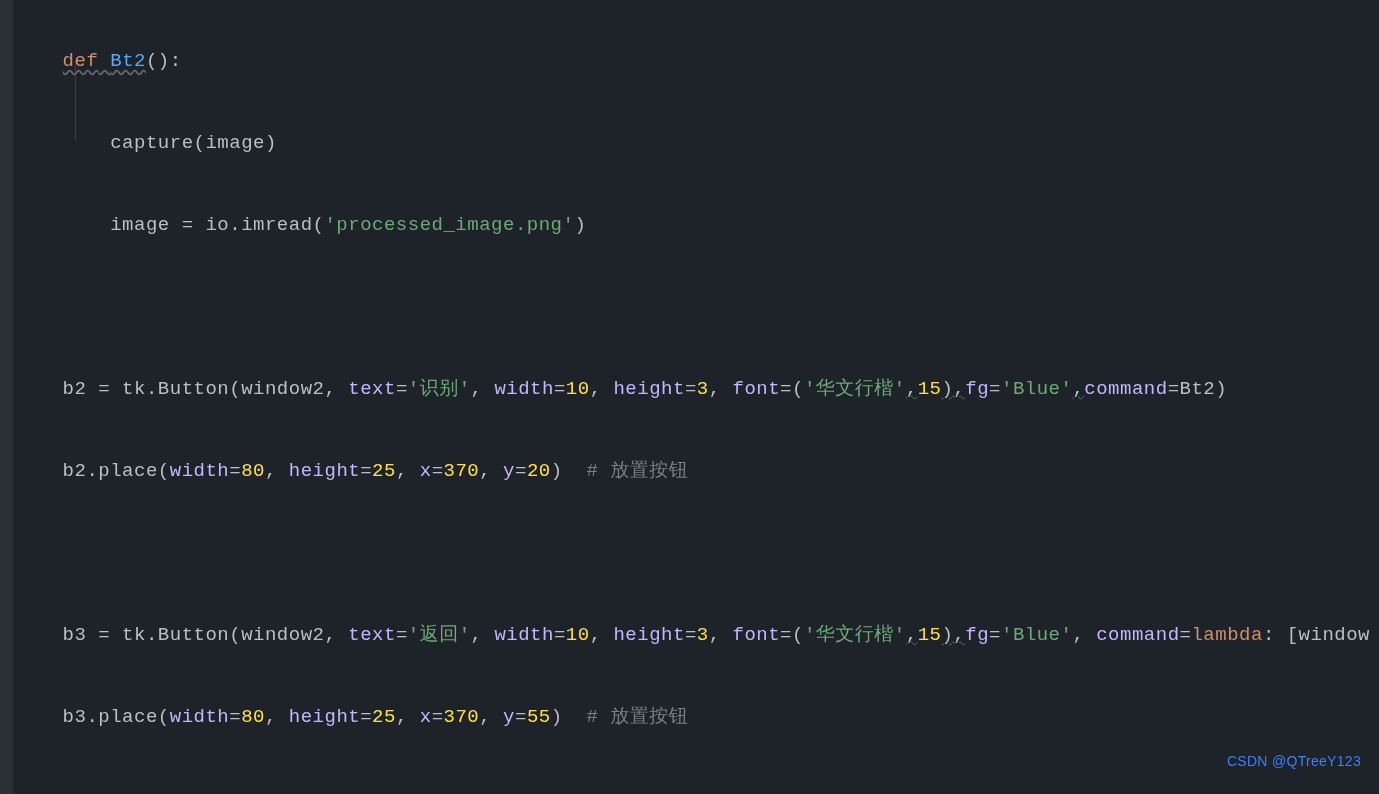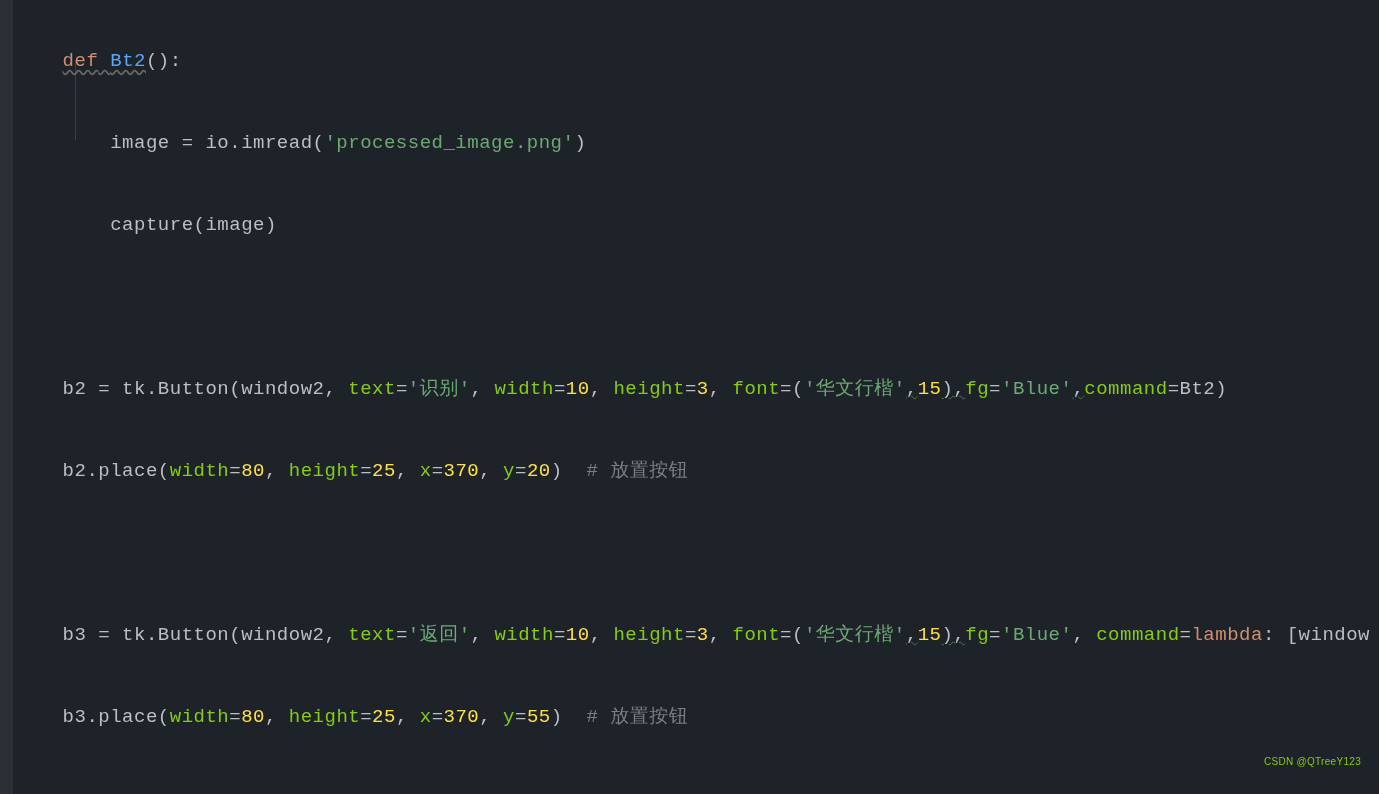--- a/index.html
+++ b/index.html
@@ -36,54 +36,54 @@
       text-decoration-color: #666;
       text-underline-offset: 3px;
     }
     .def-wavy {
       text-decoration: wavy underline;
       text-decoration-color: #666;
       text-underline-offset: 3px;
     }
     .str { color: #6aab73; }
     .num { color: #fde047; }
-    .kwarg { color: #84cc16; }
+    .kwarg { color: #c4b5fd; }
     .comment { color: #7a7e85; text-align: right; }
     .plain { color: #bcbec4; }
     .indent-guide {
       position: absolute;
       width: 1px;
       background: #3a3e45;
     }
     .wavy-green {
       text-decoration: wavy underline;
       text-decoration-color: #4a7a4a;
       text-decoration-thickness: 1px;
     }
     .watermark {
       position: absolute;
       right: 18px;
       bottom: 12px;
-      font-size: 10px;
-      color: #84cc16;
+      font-size: 14px;
+      color: #3b82f6;
       font-family: Arial, sans-serif;
       letter-spacing: 0.3px;
     }
   </style>
 </head>
 <body>
 
 <div class="gutter-line"></div>
 
 <div class="indent-guide" style="left:75px; top:60px; height:80px;"></div>
 
 <div class="code-area">
 <span class="line"><span class="plain">    </span><span class="kw def-wavy">def</span><span class="plain def-wavy"> </span><span class="func-def wavy">Bt2</span><span class="plain">():</span></span>
+<span class="line"><span class="plain">        </span><span class="plain">capture(image)</span></span>
 <span class="line"><span class="plain">        </span><span class="plain">image = io.imread(</span><span class="str">'processed_image.png'</span><span class="plain">)</span></span>
-<span class="line"><span class="plain">        </span><span class="plain">capture(image)</span></span>
 <span class="line"></span>
 <span class="line"><span class="plain">    </span><span class="plain">b2 = tk.Button(window2, </span><span class="kwarg">text</span><span class="plain">=</span><span class="str">'识别'</span><span class="plain">, </span><span class="kwarg">width</span><span class="plain">=</span><span class="num">10</span><span class="plain">, </span><span class="kwarg">height</span><span class="plain">=</span><span class="num">3</span><span class="plain">, </span><span class="kwarg">font</span><span class="plain">=(</span><span class="str">'华文行楷'</span><span class="plain wavy-green">,</span><span class="num">15</span><span class="plain wavy-green">),</span><span class="kwarg">fg</span><span class="plain">=</span><span class="str">'Blue'</span><span class="plain wavy-green">,</span><span class="kwarg">command</span><span class="plain">=Bt2)</span></span>
 <span class="line"><span class="plain">    </span><span class="plain">b2.place(</span><span class="kwarg">width</span><span class="plain">=</span><span class="num">80</span><span class="plain">, </span><span class="kwarg">height</span><span class="plain">=</span><span class="num">25</span><span class="plain">, </span><span class="kwarg">x</span><span class="plain">=</span><span class="num">370</span><span class="plain">, </span><span class="kwarg">y</span><span class="plain">=</span><span class="num">20</span><span class="plain">)  </span><span class="comment"># 放置按钮</span></span>
 <span class="line"></span>
 <span class="line"><span class="plain">    </span><span class="plain">b3 = tk.Button(window2, </span><span class="kwarg">text</span><span class="plain">=</span><span class="str">'返回'</span><span class="plain">, </span><span class="kwarg">width</span><span class="plain">=</span><span class="num">10</span><span class="plain">, </span><span class="kwarg">height</span><span class="plain">=</span><span class="num">3</span><span class="plain">, </span><span class="kwarg">font</span><span class="plain">=(</span><span class="str">'华文行楷'</span><span class="plain wavy-green">,</span><span class="num">15</span><span class="plain wavy-green">),</span><span class="kwarg">fg</span><span class="plain">=</span><span class="str">'Blue'</span><span class="plain">, </span><span class="kwarg">command</span><span class="plain">=</span><span class="kw">lambda</span><span class="plain">: [window</span></span>
 <span class="line"><span class="plain">    </span><span class="plain">b3.place(</span><span class="kwarg">width</span><span class="plain">=</span><span class="num">80</span><span class="plain">, </span><span class="kwarg">height</span><span class="plain">=</span><span class="num">25</span><span class="plain">, </span><span class="kwarg">x</span><span class="plain">=</span><span class="num">370</span><span class="plain">, </span><span class="kwarg">y</span><span class="plain">=</span><span class="num">55</span><span class="plain">)  </span><span class="comment"># 放置按钮</span></span>
 <span class="line"></span>
 
 
 

